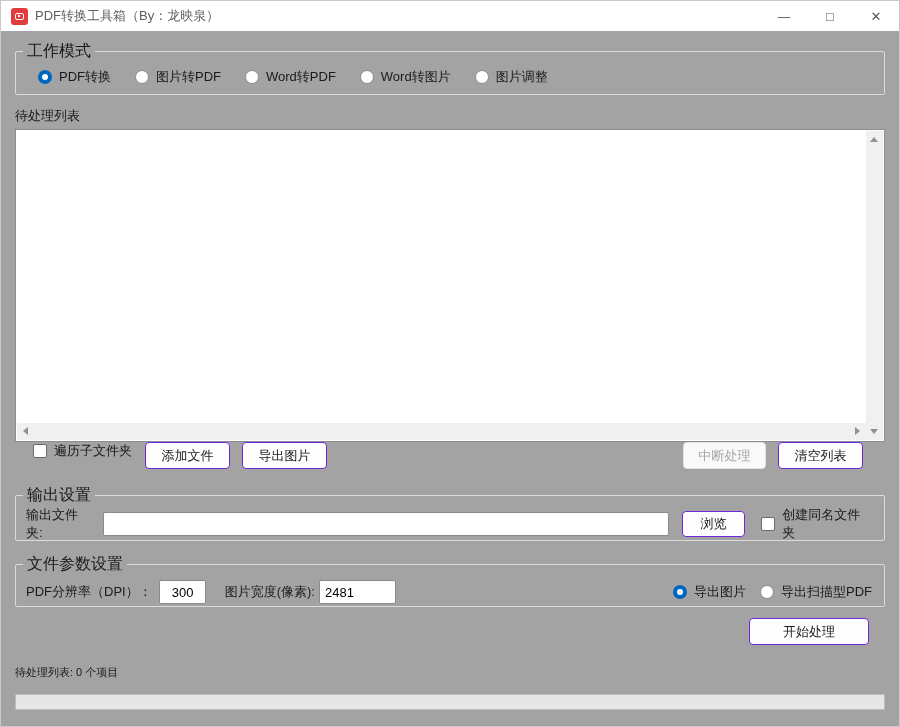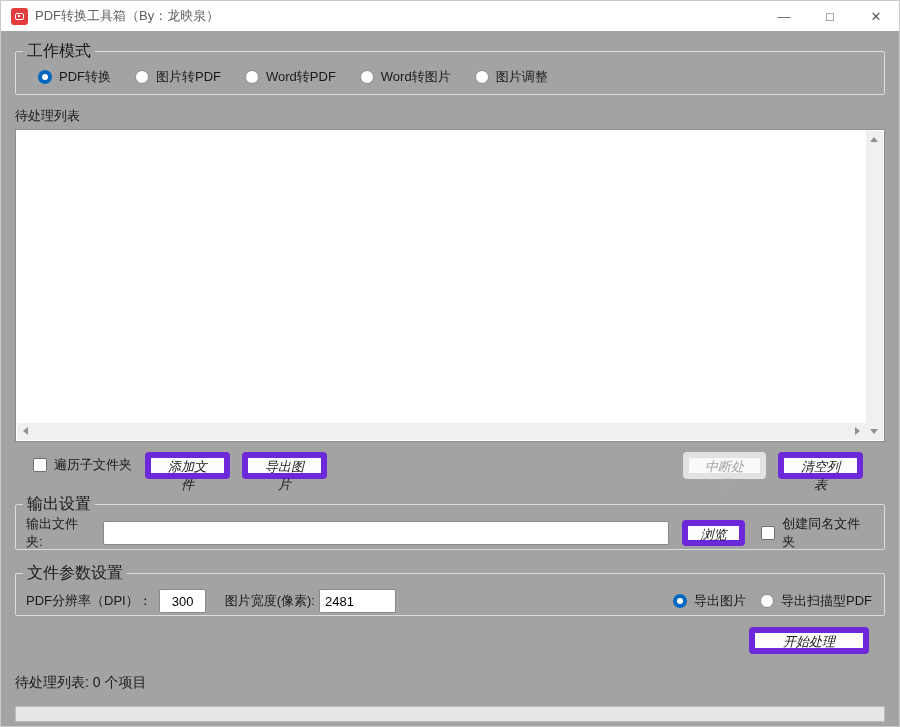--- a/index.html
+++ b/index.html
@@ -39,26 +39,26 @@
 
   .listbox { margin-top: 4px; height: 313px; background: #ffffff; border: 1px solid #8a8d91; position: relative; }
   .vscroll { position: absolute; top: 1px; right: 1px; bottom: 1px; width: 17px; background: #f0f0f0; }
   .hscroll { position: absolute; left: 1px; right: 18px; bottom: 1px; height: 17px; background: #f0f0f0; }
   .tri { width: 0; height: 0; position: absolute; }
   .tri-up { border-left: 4px solid transparent; border-right: 4px solid transparent; border-bottom: 5px solid #8f9194; top: 6px; left: 4px; }
   .tri-down { border-left: 4px solid transparent; border-right: 4px solid transparent; border-top: 5px solid #8f9194; bottom: 6px; left: 4px; }
   .tri-left { border-top: 4px solid transparent; border-bottom: 4px solid transparent; border-right: 5px solid #8f9194; left: 6px; top: 4px; }
   .tri-right { border-top: 4px solid transparent; border-bottom: 4px solid transparent; border-left: 5px solid #8f9194; right: 6px; top: 4px; }
 
-  .actions-row { margin-top: 9px; height: 28px; display: flex; align-items: center; padding-left: 18px; padding-right: 22px; }
+  .actions-row { height: 28px; display: flex; align-items: flex-start; padding-left: 18px; padding-right: 22px; }
 
   .checkbox-item { display: flex; align-items: center; gap: 7px; }
   .checkbox { width: 14px; height: 14px; border: 1px solid #6e6e6e; border-radius: 2px; background: #fff; flex: none; }
 
-  .btn { height: 27px; background: #fdfdfd; border: 6px solid #6d28d9; border-radius: 4px; font-family: inherit; font-size: 13px; color: #1a1a1a; padding: 0 12px; font-style: italic; }
+  .btn { height: 27px; background: #fdfdfd; border: 1px solid #6d28d9; border-radius: 4px; font-family: inherit; font-size: 13px; color: #1a1a1a; padding: 0 12px; }
   .btn.disabled { background: #f9f9f9; border-color: #e2e2e2; color: #a6a6a6; }
 
   .btn-addfiles { margin-left: 13px; width: 85px; }
   .btn-addfolder { margin-left: 12px; width: 85px; }
   .btn-interrupt { margin-left: auto; width: 83px; }
   .btn-clear { margin-left: 12px; width: 85px; }
 
   .group-output { margin-top: 15px; height: 56px; }
   .output-row { display: flex; align-items: center; height: 36px; padding: 0 12px 0 10px; }
   .textinput { height: 24px; background: #fff; border: 1px solid #8a8a8a; border-radius: 2px; font-family: inherit; font-size: 13px; padding: 0 5px; }
@@ -69,21 +69,21 @@
   .group-params { margin-top: 13px; height: 53px; }
   .params-row { display: flex; align-items: center; height: 34px; padding: 0 12px 0 10px; }
   .dpi-input { width: 47px; margin-left: 7px; padding-left: 12px; }
   .lbl-width { margin-left: 19px; }
   .width-input { width: 77px; margin-left: 4px; }
   .export-radios { margin-left: auto; display: flex; align-items: center; gap: 14px; }
 
   .start-row { margin-top: 11px; display: flex; justify-content: flex-end; padding-right: 16px; }
   .btn-start { width: 120px; }
 
-  .status-text { margin-top: 20px; font-size: 14px; }
+  .status-text { margin-top: 20px; font-size: 11px; }
 
   .progressbar { margin-top: 14px; height: 16px; border: 1px solid #bcbcbc; background: #e6e6e6; border-radius: 1px; overflow: hidden; }
   .progress-fill { height: 100%; background: #06b025; width: 0%; }
 </style>
 </head>
 <body>
 
 <div class="window">
 
   <div class="titlebar">

